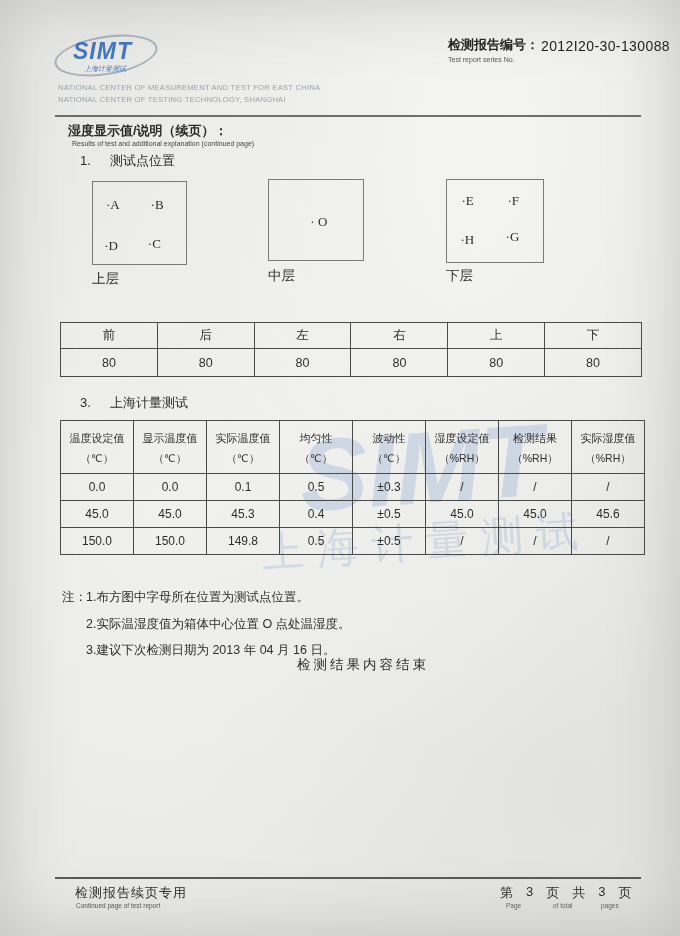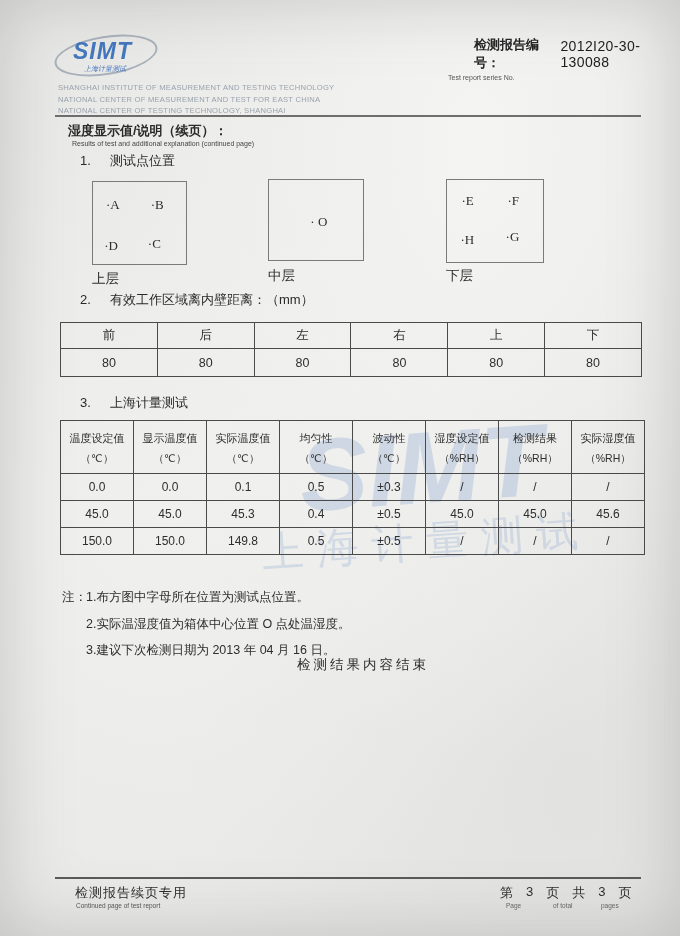--- a/index.html
+++ b/index.html
@@ -20,21 +20,21 @@
   .wm-text{font-size:102px;line-height:100px;font-weight:bold;font-style:italic;color:rgba(128,158,204,0.30);}
   .wm-sub{font-size:42px;letter-spacing:13px;margin-top:-4px;color:rgba(128,158,204,0.26);}
 
   
   .logo{position:absolute;left:60px;top:33px;width:130px;height:50px;}
   .logo-ellipse{position:absolute;left:-6px;top:3px;width:100px;height:35px;border:2px solid #a9b1bb;border-radius:50%;transform:rotate(-9deg);}
   .logo-text{position:absolute;left:13px;top:5px;font-style:italic;font-weight:bold;font-size:23px;letter-spacing:1px;color:#4477bf;}
   .logo-sub{position:absolute;left:24px;top:31px;font-size:7px;font-style:italic;color:#4477bf;white-space:nowrap;}
   .org{position:absolute;left:58px;top:82px;font-size:7.6px;line-height:11.5px;color:#99a2ac;letter-spacing:.25px;}
   .report-no{position:absolute;left:448px;top:36px;}
-  .report-line{display:flex;align-items:center;margin-left:26px;}
+  .report-line{display:flex;align-items:flex-end;}
   .report-label{font-size:13px;font-weight:600;color:#242424;}
   .report-value{font-size:14px;color:#1d1d1d;margin-left:2px;letter-spacing:.4px;}
   .report-sub{font-size:7px;color:#555;margin-top:2px;}
   .rule{position:absolute;left:55px;top:115px;width:586px;height:2px;background:#6e6e6e;}
 
   .main-title{position:absolute;left:68px;top:122px;font-size:13px;font-weight:bold;color:#2a2a2a;}
   .main-title-en{position:absolute;left:72px;top:140px;font-size:7px;color:#454545;}
 
   .sec-head{position:absolute;font-size:13px;color:#2a2a2a;}
   .sec-no{display:inline-block;width:30px;}
@@ -91,21 +91,20 @@
     <div class="wm-text">SIMT</div>
     <div class="wm-sub">上海计量测试</div>
   </div>
 
   <div class="logo">
     <div class="logo-ellipse"></div>
     <div class="logo-text">SIMT</div>
     <div class="logo-sub">上海计量测试</div>
   </div>
   <div class="org">
-    <div>SHANGHAI INSTITUTE OF MEASUREMENT AND  TESTING TECHNOLOGY</div>
     <div>NATIONAL CENTER OF MEASUREMENT AND TEST FOR EAST CHINA</div>
     <div>NATIONAL CENTER OF TESTING TECHNOLOGY, SHANGHAI</div>
   </div>
   <div class="report-no">
     <div class="report-line">
       <span class="report-label">检测报告编号：</span>
       <span class="report-value">2012I20-30-130088</span>
     </div>
     <div class="report-sub">Test report series No.</div>
   </div>
@@ -132,23 +131,20 @@
   <div class="d-label" id="lab2">中层</div>
 
   <div class="diagram-box" id="box3">
     <span class="pt d3-p1">·E</span>
     <span class="pt d3-p2">·F</span>
     <span class="pt d3-p3">·H</span>
     <span class="pt d3-p4">·G</span>
   </div>
   <div class="d-label" id="lab3">下层</div>
 
-  <div class="sec-head" id="sec2">
-    <span class="sec-no">2.</span><span>有效工作区域离内壁距离：（mm）</span>
-  </div>
   <table id="table2">
     <tbody>
         <tr>
       <th>前</th>
       <th>后</th>
       <th>左</th>
       <th>右</th>
       <th>上</th>
       <th>下</th>
     </tr>

